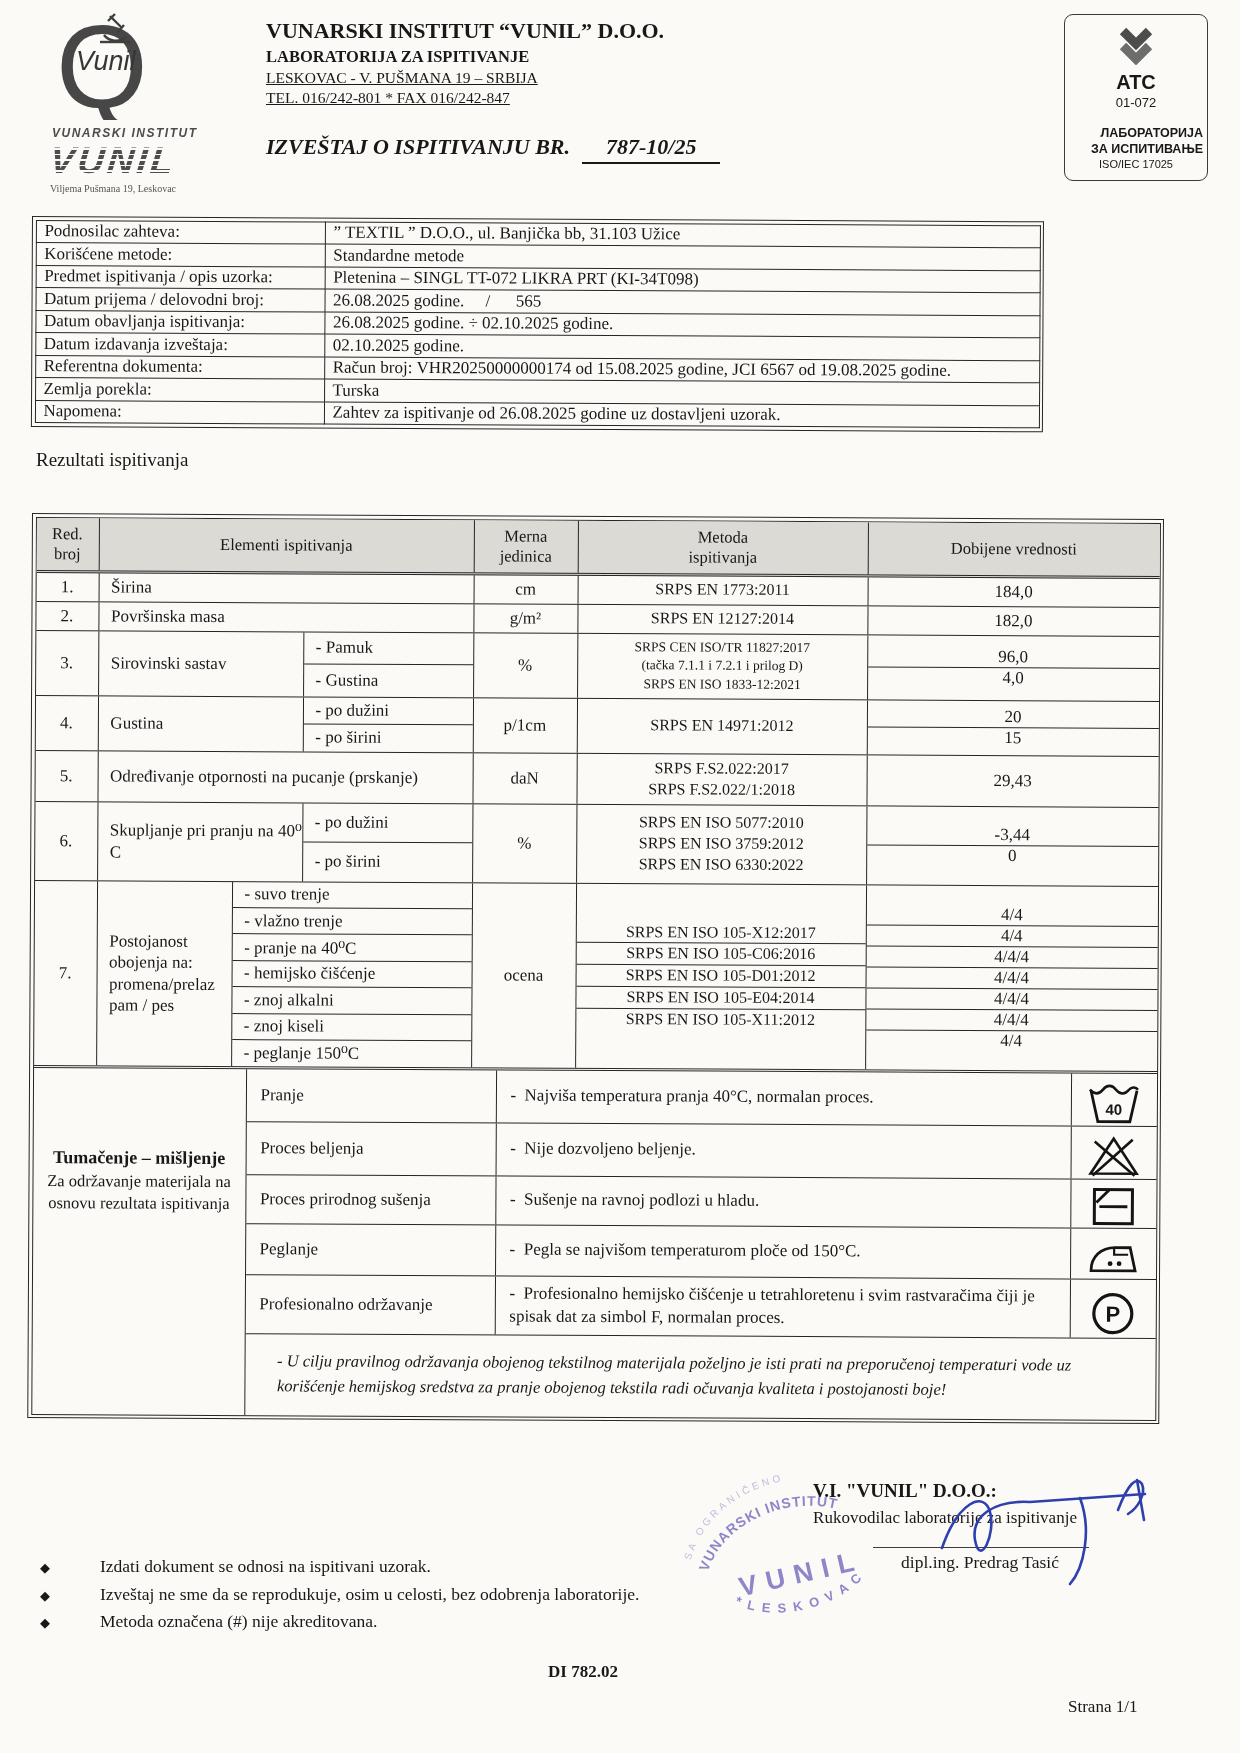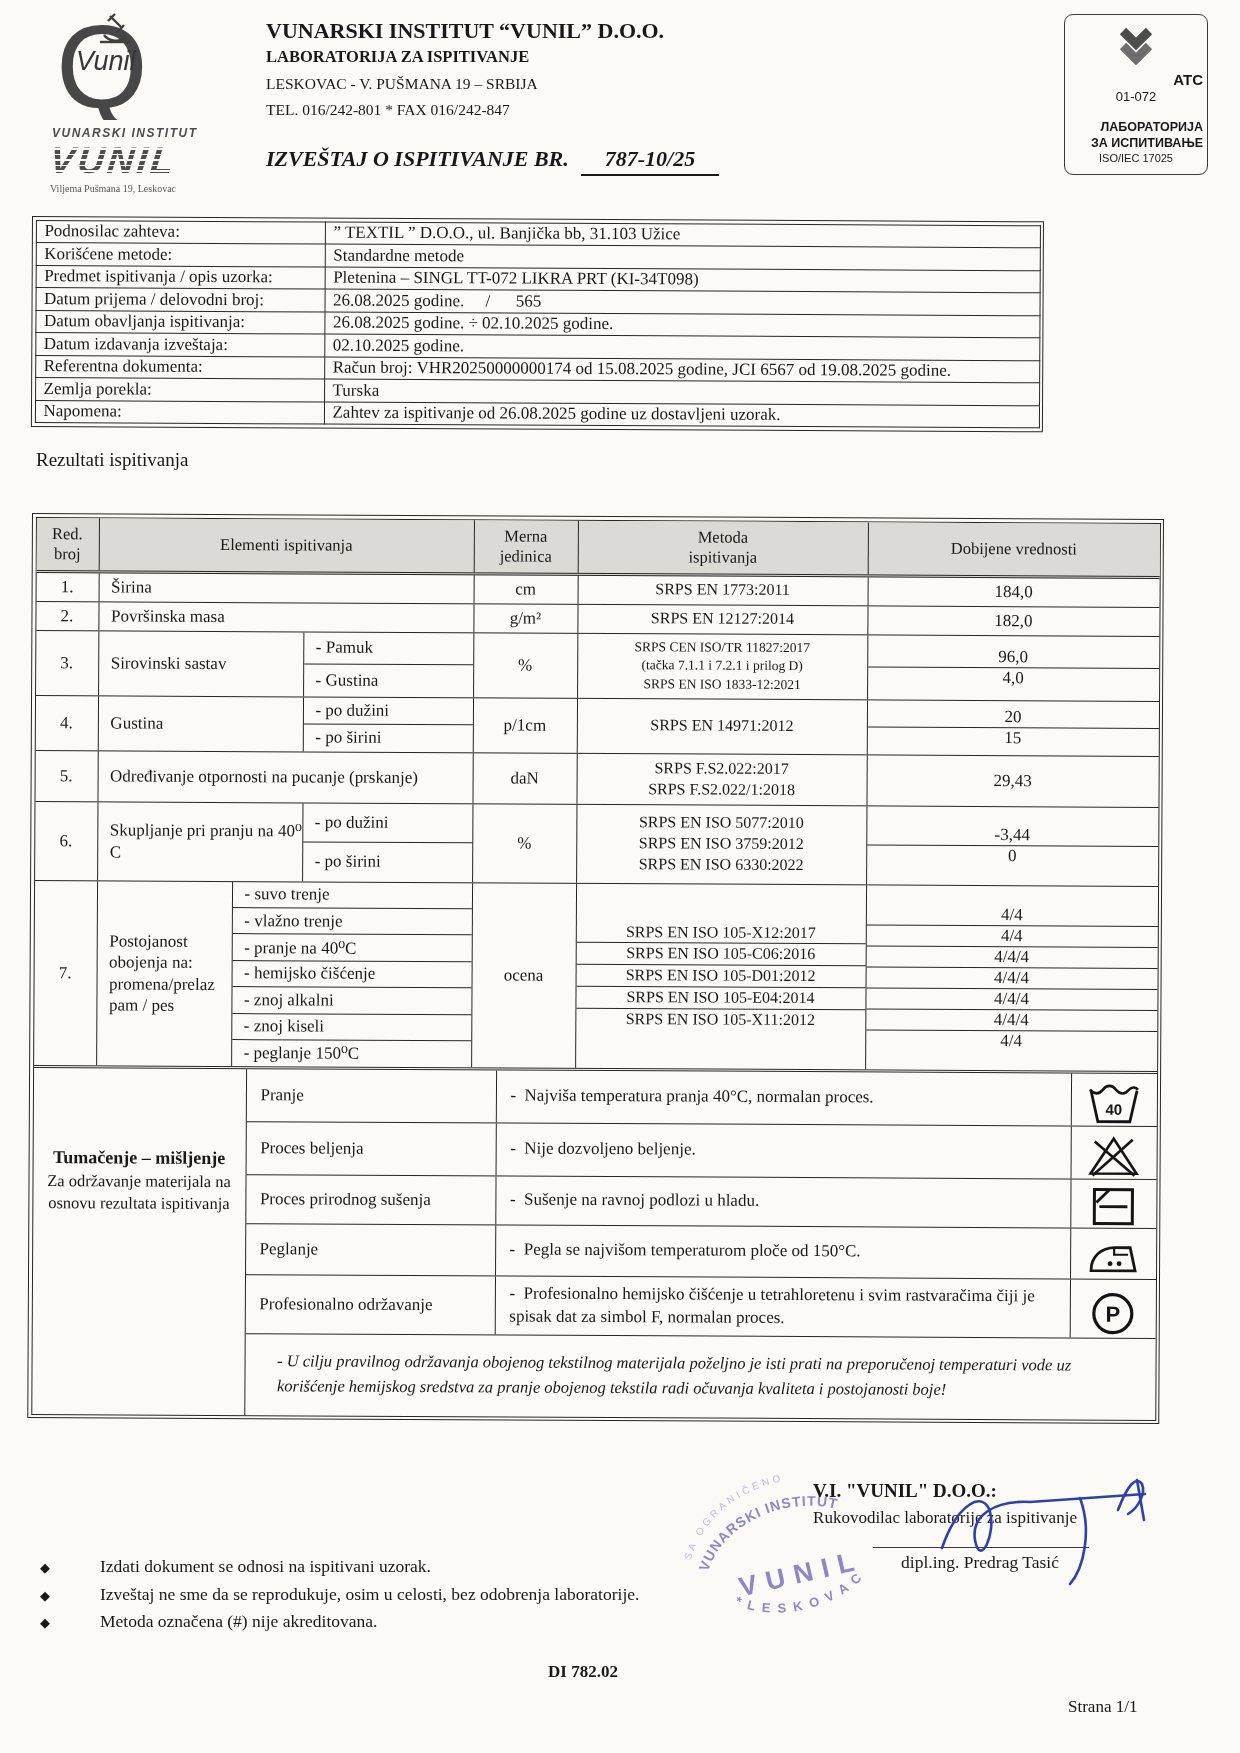--- a/index.html
+++ b/index.html
@@ -6,33 +6,33 @@
   .page{position:relative;width:1240px;height:1753px;background:#fbfaf7;
         font-family:"Liberation Serif","DejaVu Serif",serif;color:#181818;overflow:hidden;}
   .pre{white-space:pre-wrap;}
   
   .hdr{display:flex;padding:8px 24px 0 38px;}
   .logo-col{width:228px;}
   .center-col{flex:1;padding-top:10px;}
   .atc-col{width:152px;padding-top:6px;}
   .org{font-size:22px;font-weight:bold;}
   .lab{font-size:16.5px;font-weight:bold;margin-top:3px;}
-  .addr,.tel{font-size:15.5px;margin-top:8px;}
+  .addr,.tel{font-size:15.5px;margin-top:2px;text-decoration:underline;}
   .report{margin-top:27px;font-size:22px;font-weight:bold;font-style:italic;}
   .repnum{display:inline-block;border-bottom:2.4px solid #181818;padding:0 24px 2px;margin-left:12px;}
   .vi-small{font-family:"Liberation Sans",sans-serif;font-size:12px;font-weight:bold;font-style:italic;
             letter-spacing:1.5px;color:#4c4c4c;margin:2px 0 0 14px;}
   .vunil-big{position:relative;font-family:"Liberation Sans",sans-serif;font-size:37px;font-weight:800;
              font-style:italic;letter-spacing:3px;color:#4d4d4d;margin:0 0 0 12px;transform:skewX(-6deg);width:170px;}
   .vunil-big .stripes{position:absolute;inset:4px 0 6px 0;
      background:repeating-linear-gradient(180deg,transparent 0 4px,#fbfaf7 4px 5.5px);pointer-events:none;}
   .logo-addr{font-size:10px;color:#555;margin:1px 0 6px 12px;}
   .atc-box{border:1.7px solid #3a3a3a;border-radius:9px;width:134px;text-align:center;
            padding:10px 4px 10px;font-family:"Liberation Sans",sans-serif;}
-  .atc-name{font-size:15px;font-weight:bold;margin-top:2px;text-align:right;}
+  .atc-name{font-size:20px;font-weight:bold;margin-top:2px;}
   .atc-num{font-size:13px;margin-top:1px;}
   .atc-cyr{font-size:12.5px;font-weight:bold;margin-top:16px;line-height:1.25;text-align:right;}
   .atc-iso{font-size:11px;margin-top:1px;}
   
   .skew{transform:rotate(0.3deg);transform-origin:0 0;}
   
   .meta-wrap{margin:16px 0 0 32px;width:1005px;border:1.4px solid #262626;padding:2.5px;background:#fbfaf7;}
   table.meta{border-collapse:collapse;width:100%;border:1.6px solid #262626;}
   table.meta td{border:1.5px solid #262626;padding:0 8px;height:21.5px;font-size:17px;vertical-align:middle;}
   td.mlabel{width:272px;}
@@ -122,21 +122,21 @@
       </div>
       <div class="logo-addr">Viljema Pušmana 19, Leskovac</div>
     </div>
 
     <div class="center-col">
       <div class="org">VUNARSKI INSTITUT “VUNIL” D.O.O.</div>
       <div class="lab">LABORATORIJA ZA ISPITIVANJE</div>
       <div class="addr">LESKOVAC - V. PUŠMANA 19 – SRBIJA</div>
       <div class="tel">TEL. 016/242-801 * FAX 016/242-847</div>
       <div class="report">
-        <span>IZVEŠTAJ O ISPITIVANJE BR.</span><span class="repnum">787-10/25</span>
+        <span>IZVEŠTAJ O ISPITIVANJU BR.</span><span class="repnum">787-10/25</span>
       </div>
     </div>
 
     <div class="atc-col">
       <div class="atc-box">
         <svg width="46" height="40" viewBox="0 0 46 40">
           <path d="M10,6 L23,19 L36,6" stroke="#4d4d4d" stroke-width="9" fill="none"></path>
           <path d="M10,21 L23,34 L36,21" stroke="#6d6d6d" stroke-width="9" fill="none"></path>
         </svg>
         <div class="atc-name">ATC</div>

